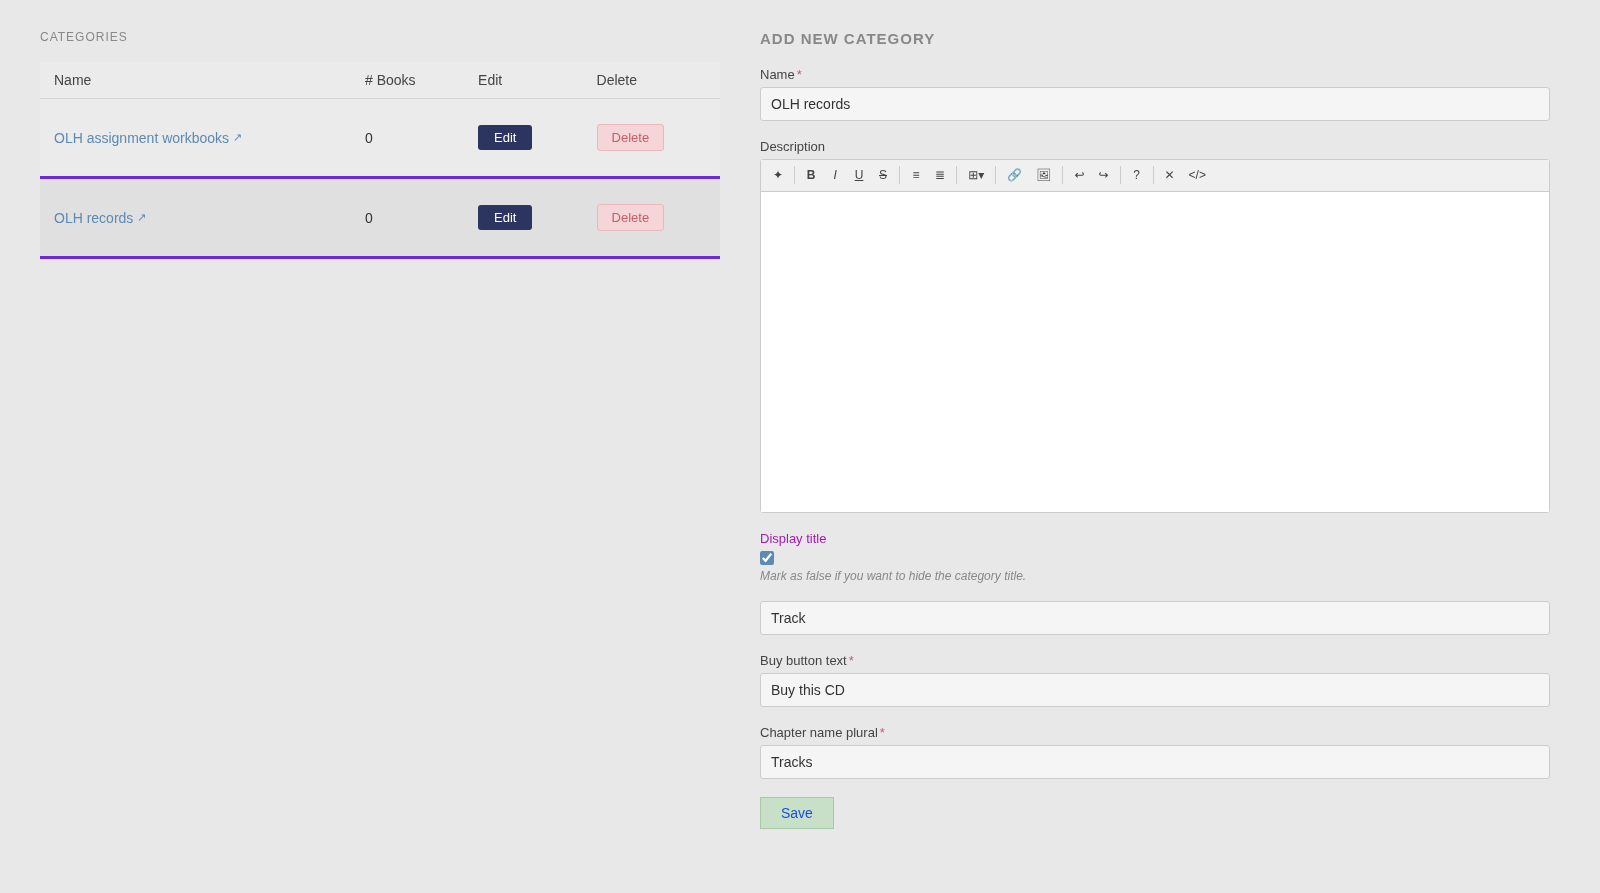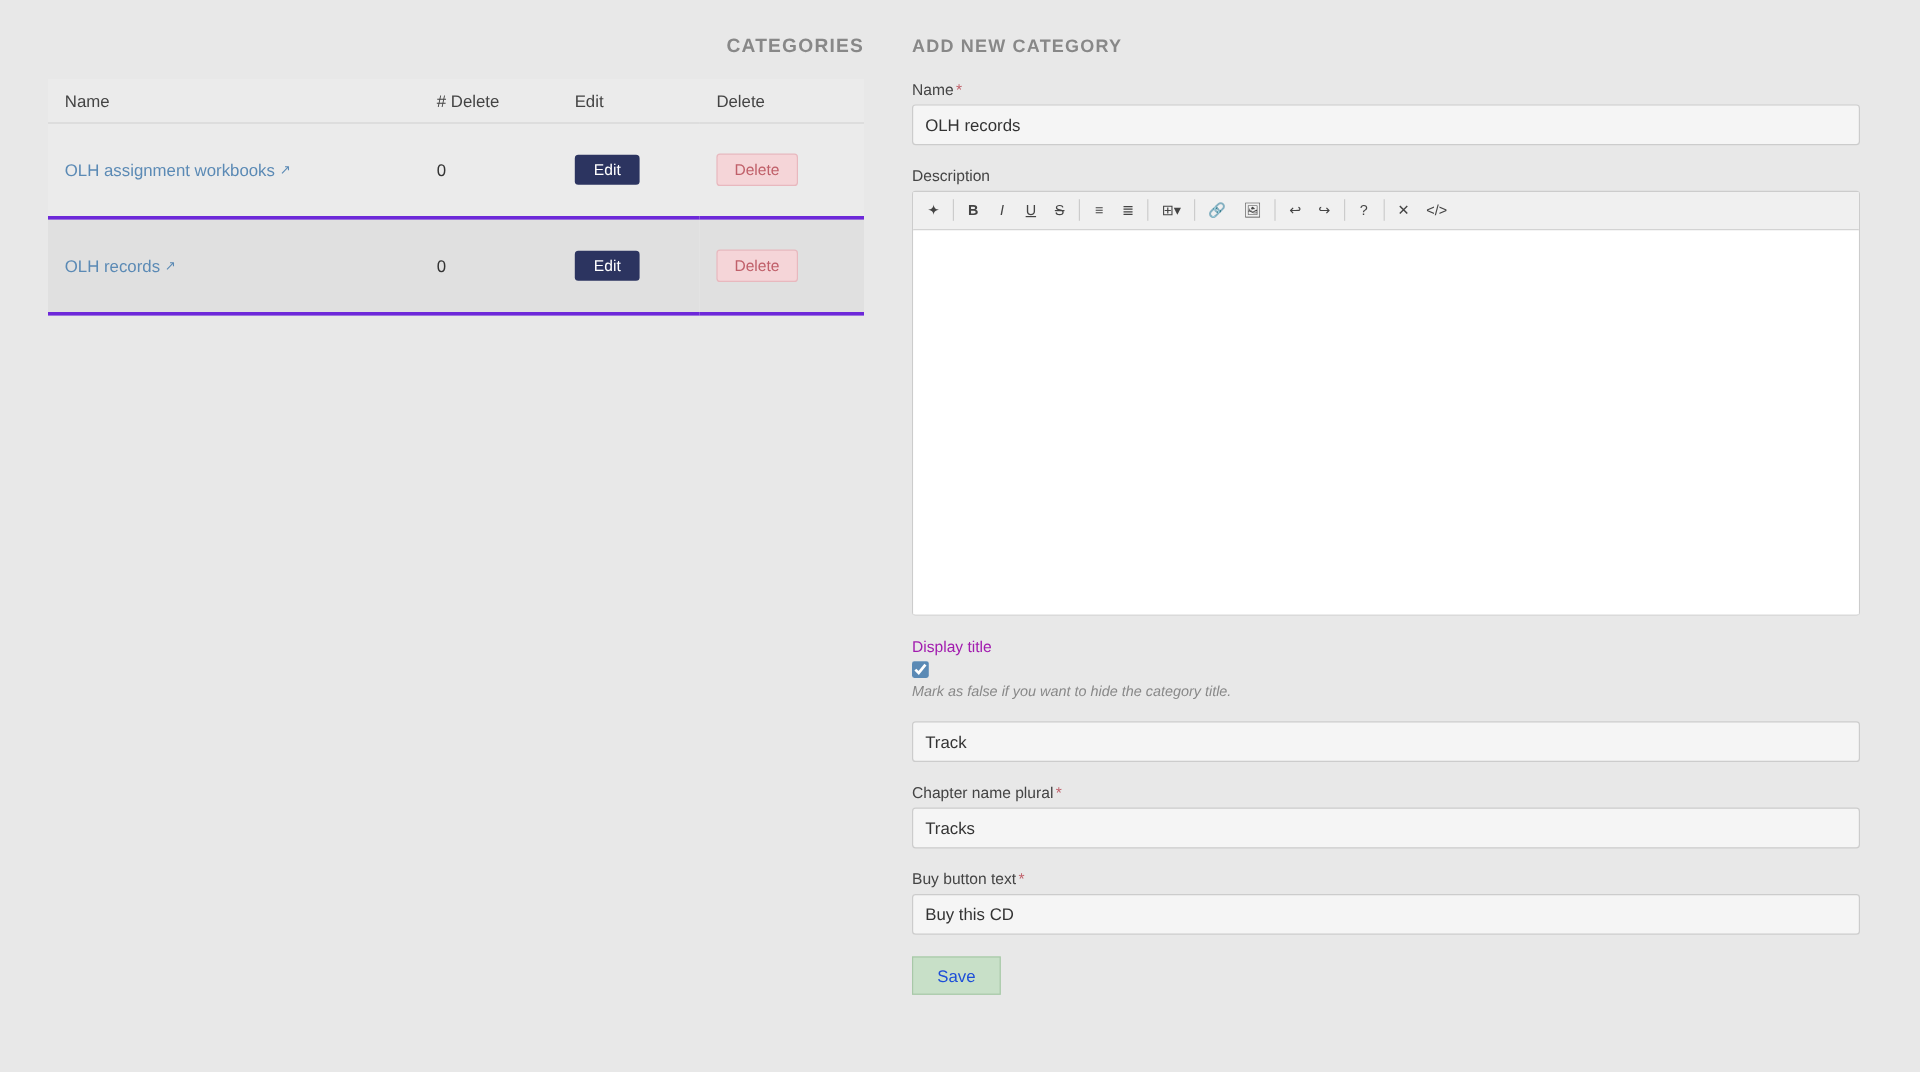--- a/index.html
+++ b/index.html
@@ -15,27 +15,26 @@
       min-height: 893px;
       padding: 20px 30px;
       gap: 0;
     }
     
     .left-panel {
       width: 710px;
       padding: 10px 20px 20px 10px;
     }
     .section-title {
-      font-size: 16px;
-      font-weight: bold;
+      font-size: 12px;
+      font-weight: normal;
       color: #888;
       letter-spacing: 1px;
       text-transform: uppercase;
       margin-bottom: 18px;
-      text-align: right;
     }
     .categories-table {
       width: 100%;
       border-collapse: collapse;
       background: #ebebeb;
     }
     .categories-table thead tr th {
       text-align: left;
       padding: 10px 14px;
       font-weight: normal;
@@ -208,21 +207,21 @@
 <body>
 
 <div class="layout">
 
   <div class="left-panel">
     <div class="section-title">CATEGORIES</div>
     <table class="categories-table">
       <thead>
         <tr>
           <th>Name</th>
-          <th># Delete</th>
+          <th># Books</th>
           <th>Edit</th>
           <th>Delete</th>
         </tr>
       </thead>
       <tbody id="categories-body">
       <tr>
             <td><a class="cat-link" href="#">OLH assignment workbooks<span class="ext-icon">↗</span></a></td>
             <td>0</td>
             <td><button class="btn-edit">Edit</button></td>
             <td><button class="btn-delete">Delete</button></td>
@@ -290,29 +289,29 @@
     </div>
 
     
     <div class="form-group">
       <input class="form-input" type="text" value="Track" style="">
     </div>
 
     
     <div class="form-group">
       <label class="form-label">
+        <span>Buy button text</span><span class="required">*</span>
+      </label>
+      <input class="form-input" type="text" value="Buy this CD" style="">
+    </div>
+
+    
+    <div class="form-group">
+      <label class="form-label">
         <span>Chapter name plural</span><span class="required">*</span>
       </label>
       <input class="form-input" type="text" value="Tracks" style="">
     </div>
 
     
-    <div class="form-group">
-      <label class="form-label">
-        <span>Buy button text</span><span class="required">*</span>
-      </label>
-      <input class="form-input" type="text" value="Buy this CD" style="">
-    </div>
-
-    
     <button class="btn-save">Save</button>
   </div>
 </div>
 
 </body></html>

